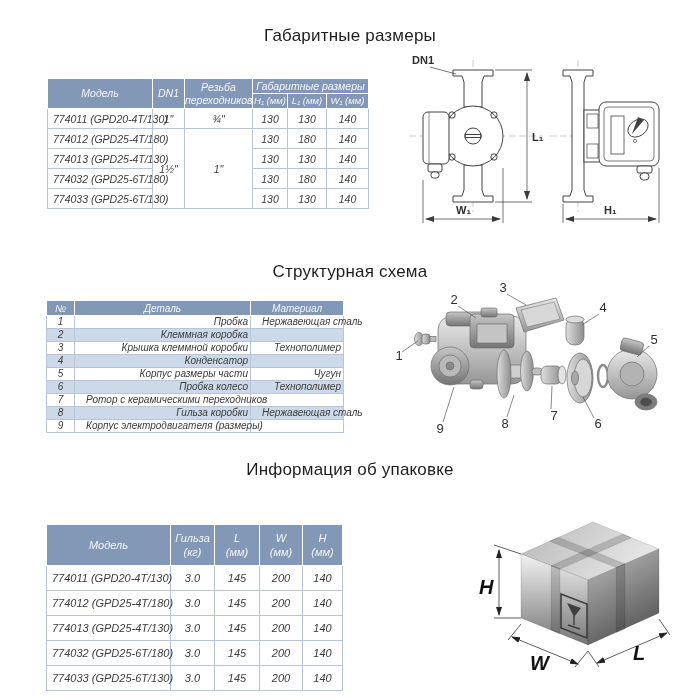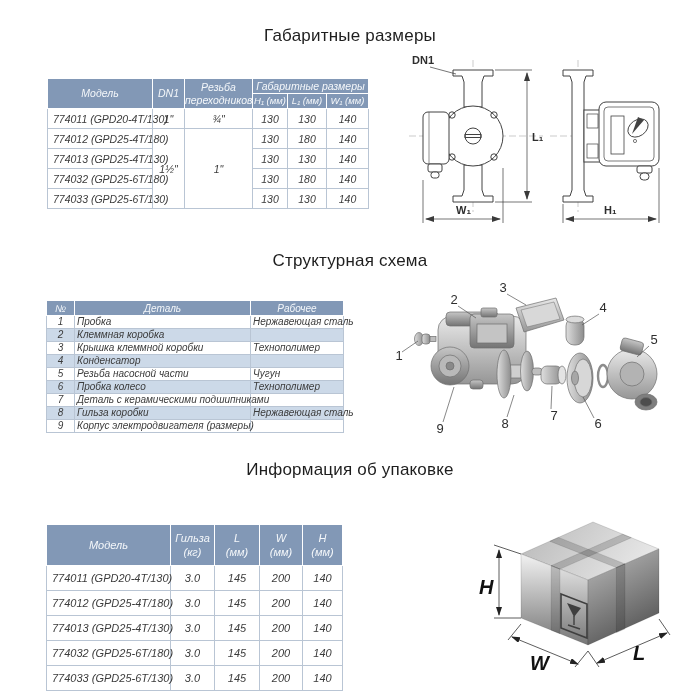--- a/index.html
+++ b/index.html
@@ -9,21 +9,21 @@
     font-family:"Liberation Sans", sans-serif;
     color:#3b3b3b;
     position:relative;
     overflow:hidden;
   }
   .sec-title {
     position:absolute; left:0; width:700px;
     text-align:center; font-size:17px; color:#1e1e1e; letter-spacing:.2px;
   }
   #title1 { top:26px; }
-  #title2 { top:251px; }
+  #title2 { top:262px; }
   #title3 { top:460px; }
 
   table { position:absolute; border-collapse:collapse; table-layout:fixed;font-style:italic; }
   th {
     background:#8298b6; color:#f4f7fa; font-weight:normal;
     border:1px solid #ffffff; text-align:center; padding:0;
   }
   td { border:1px solid #b9c5d4; background:#fff; text-align:center; padding:0 2px; }
 
   
@@ -31,21 +31,21 @@
   #dims-table th { font-size:10.5px; line-height:1.15; }
   #dims-table .th-sub { font-size:9.5px; height:15px; }
   #dims-table .th-group { height:15px; }
   #dims-table td { height:20px; }
   #dims-table td.model { text-align:left; padding-left:5px; white-space:nowrap; }
 
   
   #parts-table { left:46px; top:300px; width:297px; font-size:10px; }
   #parts-table th { font-size:10px; height:15px; }
   #parts-table td { height:12px; line-height:12px; }
-  #parts-table td.t-left { text-align:left; padding-left:2px; white-space:nowrap; }
+  #parts-table td.t-left { text-align:right; padding-left:11px; white-space:nowrap; }
   #parts-table tr.alt td { background:#ccd9e8; }
 
   
   #pack-table { left:46px; top:524px; width:296px; font-size:11px; }
   #pack-table th { font-size:11px; height:41px; line-height:1.3; }
   #pack-table td { height:25px; }
   #pack-table td.model { text-align:left; padding-left:5px; white-space:nowrap; }
 
   .drawing { position:absolute; }
   #pump-svg { left:385px; top:48px; }
@@ -184,21 +184,21 @@
 <table id="parts-table">
   <colgroup>
       <col style="width:28px">
       <col style="width:176px">
       <col style="width:93px">
     </colgroup>
   <tbody>
       <tr>
     <th>№</th>
     <th>Деталь</th>
-    <th>Рабочее</th>
+    <th>Материал</th>
   </tr>
   <tr>
     <td>1</td>
     <td class="t-left">Пробка</td>
     <td class="t-left">Нержавеющая сталь</td>
   </tr>
   <tr class="alt">
     <td>2</td>
     <td class="t-left">Клеммная коробка</td>
     <td class="t-left"></td>
@@ -208,31 +208,31 @@
     <td class="t-left">Крышка клеммной коробки</td>
     <td class="t-left">Технополимер</td>
   </tr>
   <tr class="alt">
     <td>4</td>
     <td class="t-left">Конденсатор</td>
     <td class="t-left"></td>
   </tr>
   <tr>
     <td>5</td>
-    <td class="t-left">Резьба насосной части</td>
+    <td class="t-left">Корпус размеры части</td>
     <td class="t-left">Чугун</td>
   </tr>
   <tr class="alt">
     <td>6</td>
     <td class="t-left">Пробка колесо</td>
     <td class="t-left">Технополимер</td>
   </tr>
   <tr>
     <td>7</td>
-    <td class="t-left">Деталь с керамическими подшипниками</td>
+    <td class="t-left">Ротор с керамическими переходников</td>
     <td class="t-left"></td>
   </tr>
   <tr class="alt">
     <td>8</td>
     <td class="t-left">Гильза коробки</td>
     <td class="t-left">Нержавеющая сталь</td>
   </tr>
   <tr>
     <td>9</td>
     <td class="t-left">Корпус электродвигателя (размеры)</td>

